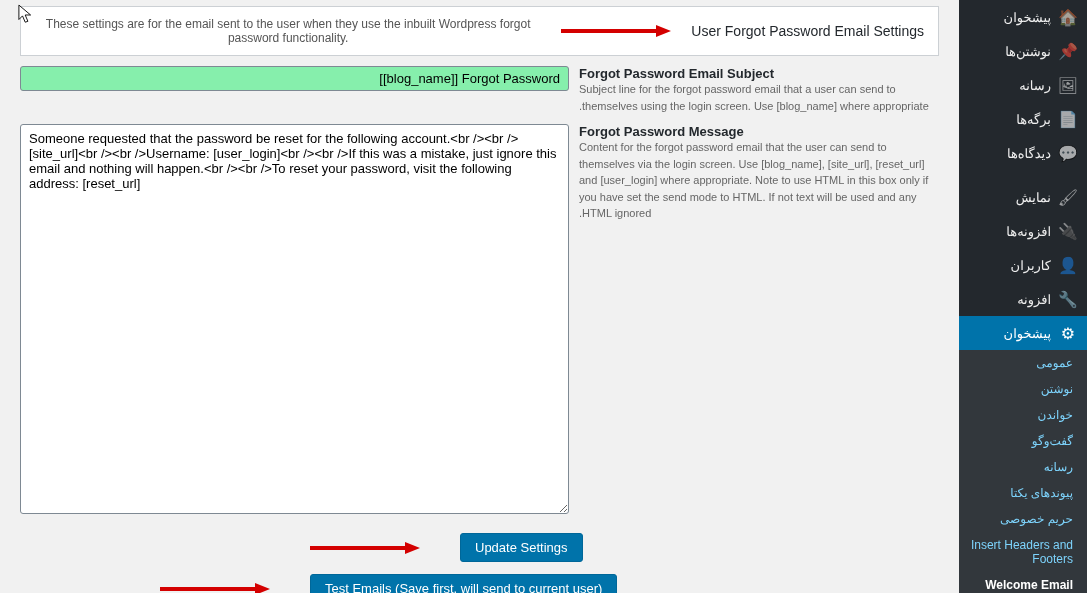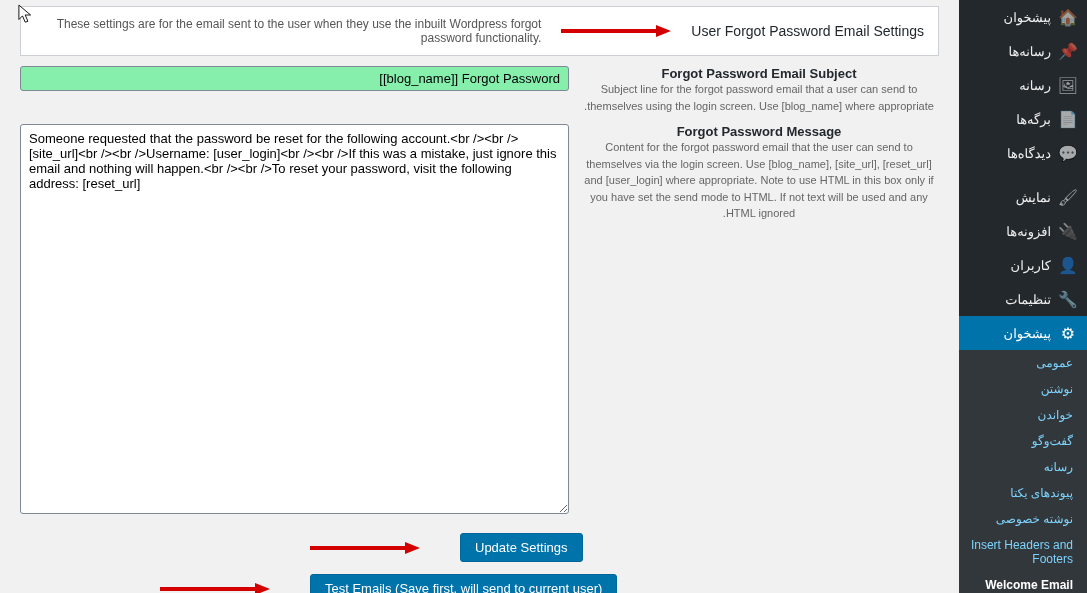--- a/index.html
+++ b/index.html
@@ -8,23 +8,23 @@
 .sidebar { width: 128px; background: #23282d; color: #eee; flex-shrink: 0; }
 .sidebar-item { display: flex; align-items: center; padding: 8px 10px; cursor: pointer; color: #eee; font-size: 13px; gap: 8px; }
 .sidebar-item.active { background: #0073aa; color: #fff; }
 .sidebar-icon { width: 18px; height: 18px; display: inline-flex; align-items: center; justify-content: center; opacity: 0.6; font-size: 16px; }
 .submenu { background: #32373c; }
 .submenu-item { padding: 6px 14px 6px 10px; font-size: 12px; color: #7dd3fc; cursor: pointer; text-align: right; }
 .submenu-item.active { color: #fff; font-weight: bold; }
 .content { flex: 1; padding: 0 20px 20px 20px; background: #f1f1f1; overflow: auto; }
 .section-header { background: #fff; border: 1px solid #ccd0d4; padding: 10px 14px; margin-top: 6px; display: flex; justify-content: space-between; align-items: center; gap: 20px; }
 .section-title { font-weight: normal; font-size: 14px; color: #23282d; white-space: nowrap; }
-.section-desc { font-size: 12px; color: #555; text-align: right; direction: ltr; flex: 1; }
+.section-desc { font-size: 12px; color: #555; text-align: center; direction: ltr; flex: 1; }
 .field-row { display: flex; gap: 10px; margin-top: 10px; align-items: flex-start; }
-.field-label-col { width: 360px; text-align: center; }
+.field-label-col { width: 360px; text-align: left; }
 .field-label { font-weight: bold; font-size: 13px; color: #23282d; }
 .field-help { font-size: 11px; color: #666; margin-top: 0; line-height: 1.5; }
 .field-input-col { flex: 1; }
 input[type=text].fld { width: 100%; padding: 4px 8px; border: 1px solid #7e8993; border-radius: 3px; font-size: 13px; background: #86efac; direction: ltr; text-align: right; }
 textarea.fld { width: 100%; height: 390px; padding: 6px 8px; border: 1px solid #7e8993; border-radius: 3px; font-size: 13px; background: #fff; direction: ltr; text-align: left; resize: vertical; font-family: inherit; }
 .btn-row { margin-top: 12px; text-align: left; direction: ltr; padding-left: 0; position: relative; }
 .btn { background: #0073aa; color: #fff; border: 1px solid #006799; padding: 6px 14px; border-radius: 3px; cursor: pointer; font-size: 13px; }
 .arrow { position: absolute; width: 110px; height: 14px; }
 .arrow svg { width: 100%; height: 100%; }
 .cursor-svg { position: absolute; top: 4px; left: 18px; width: 18px; height: 22px; z-index: 100; }
@@ -38,21 +38,21 @@
   </svg>
 
 <div class="wrap">
   <div class="sidebar">
     <div class="sidebar-item">
         <span class="sidebar-icon">🏠</span>
         <span>پیشخوان</span>
       </div>
     <div class="sidebar-item">
         <span class="sidebar-icon">📌</span>
-        <span>رسانه‌ها</span>
+        <span>نوشتن‌ها</span>
       </div>
     <div class="sidebar-item">
         <span class="sidebar-icon">🖼</span>
         <span>رسانه</span>
       </div>
     <div class="sidebar-item">
         <span class="sidebar-icon">📄</span>
         <span>برگه‌ها</span>
       </div>
     <div class="sidebar-item">
@@ -67,34 +67,34 @@
     <div class="sidebar-item">
         <span class="sidebar-icon">🔌</span>
         <span>افزونه‌ها</span>
       </div>
     <div class="sidebar-item">
         <span class="sidebar-icon">👤</span>
         <span>کاربران</span>
       </div>
     <div class="sidebar-item">
         <span class="sidebar-icon">🔧</span>
-        <span>تنظیمات</span>
+        <span>افزونه</span>
       </div>
     <div class="sidebar-item active">
         <span class="sidebar-icon" style="opacity:1">⚙</span>
         <span>پیشخوان</span>
       </div>
     <div class="submenu">
       <div class="submenu-item">عمومی</div>
       <div class="submenu-item">نوشتن</div>
       <div class="submenu-item">خواندن</div>
       <div class="submenu-item">گفت‌وگو</div>
       <div class="submenu-item">رسانه</div>
       <div class="submenu-item">پیوندهای یکتا</div>
-      <div class="submenu-item">نوشته خصوصی</div>
+      <div class="submenu-item">حریم خصوصی</div>
       <div class="submenu-item">Insert Headers and Footers</div>
       <div class="submenu-item active">Welcome Email Editor</div>
     </div>
 
   </div>
 
   <div class="content">
     <div style="position:relative">
       <div class="section-header">
         <div class="section-title">User Forgot Password Email Settings</div>

